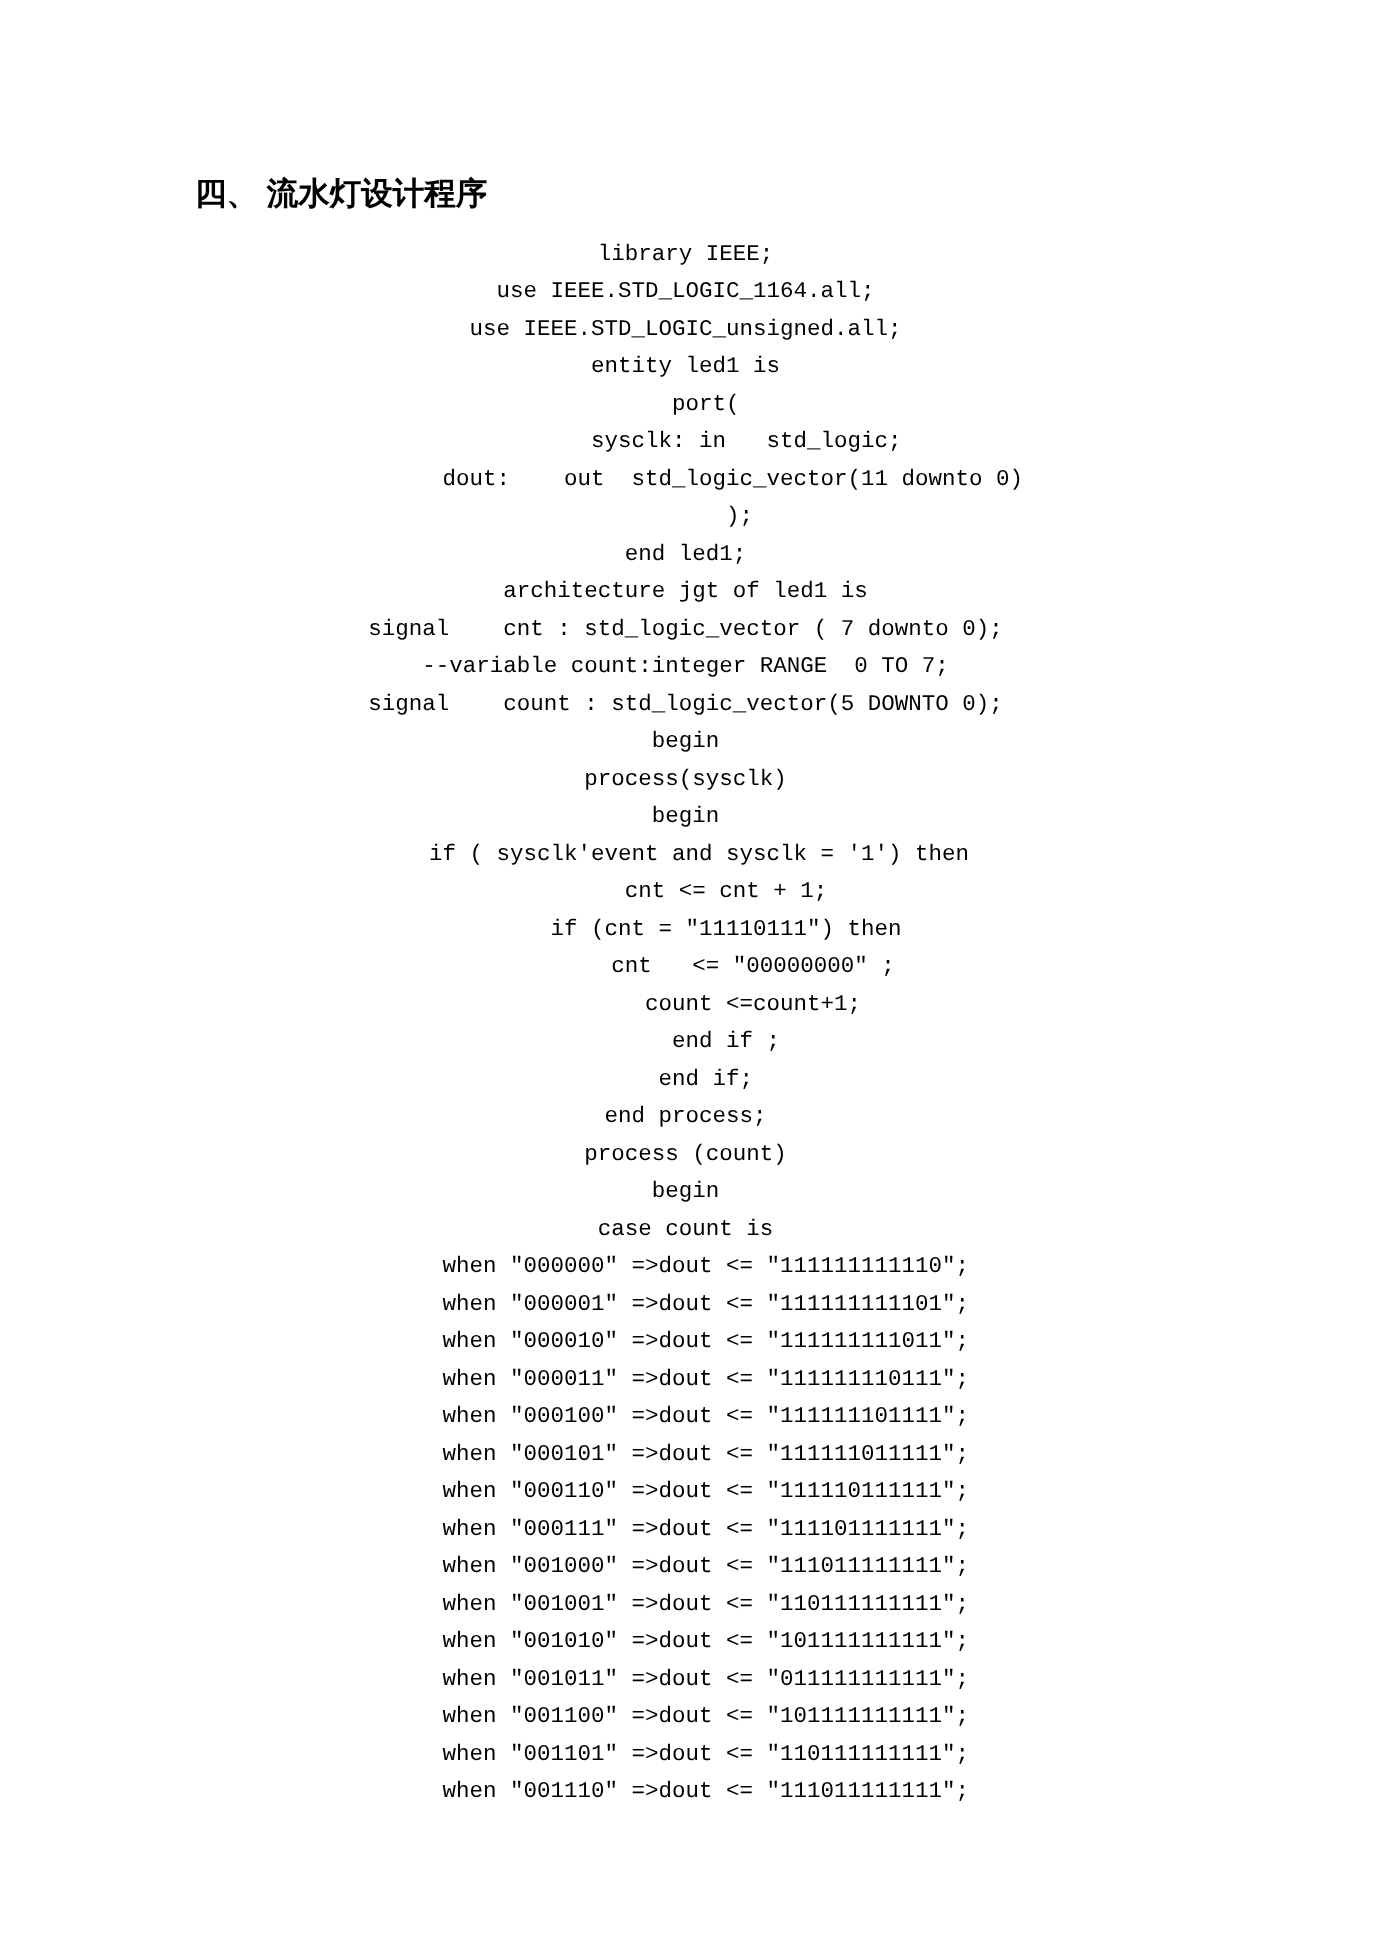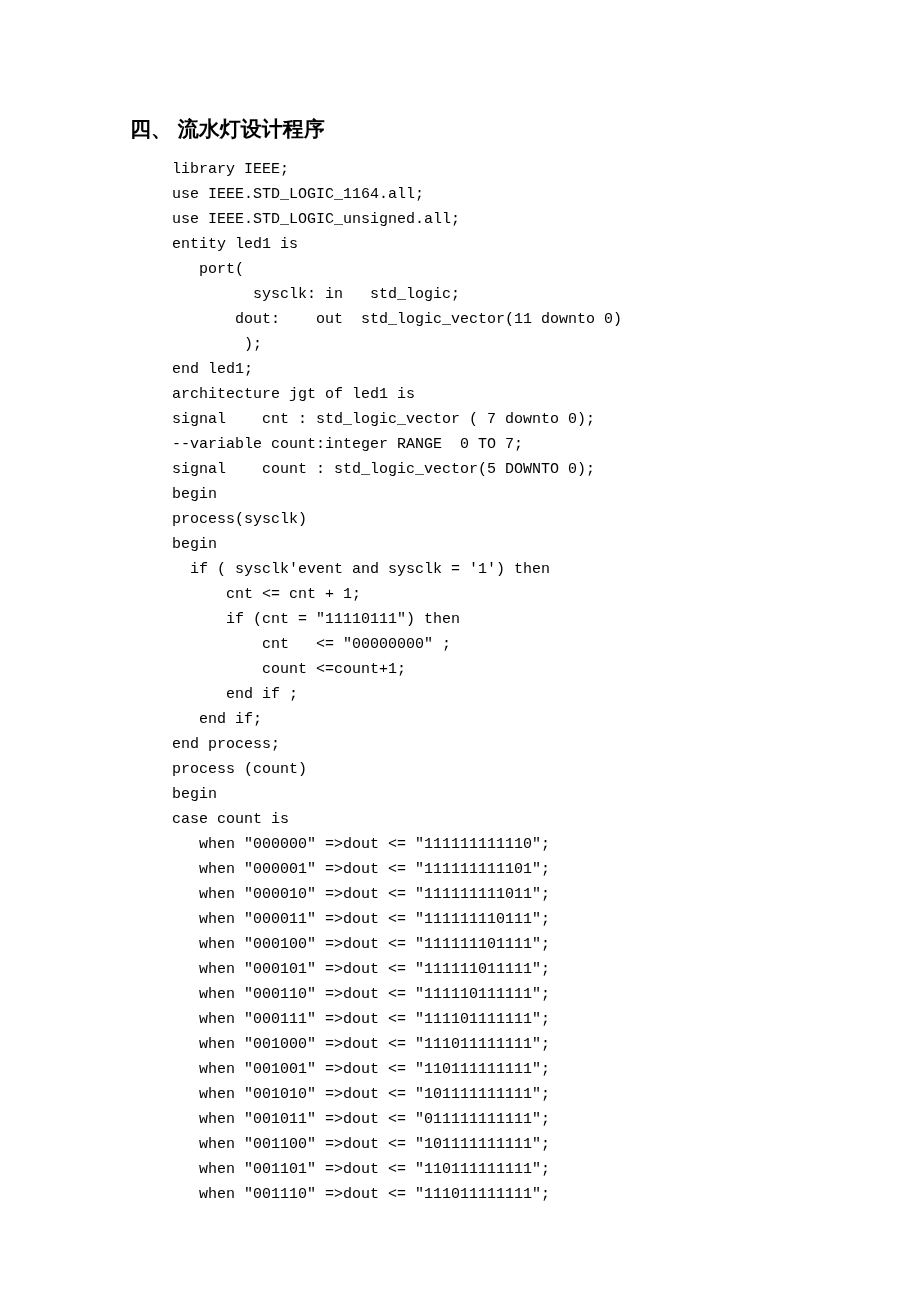--- a/index.html
+++ b/index.html
@@ -21,20 +21,21 @@
     color: #000;
     margin: 0 0 14px 0;
   }
   .code {
     font-family: "SimSun", "Courier New", monospace;
     font-size: 15px;
     line-height: 25px;
     color: #000;
     white-space: pre;
     margin-left: 42px;
+    text-align: center;
   }
 </style>
 </head>
 <body>
 
 <div class="page">
   <div class="heading">四、 流水灯设计程序</div>
   <div class="code" id="code-block">library IEEE;
 use IEEE.STD_LOGIC_1164.all;
 use IEEE.STD_LOGIC_unsigned.all;

